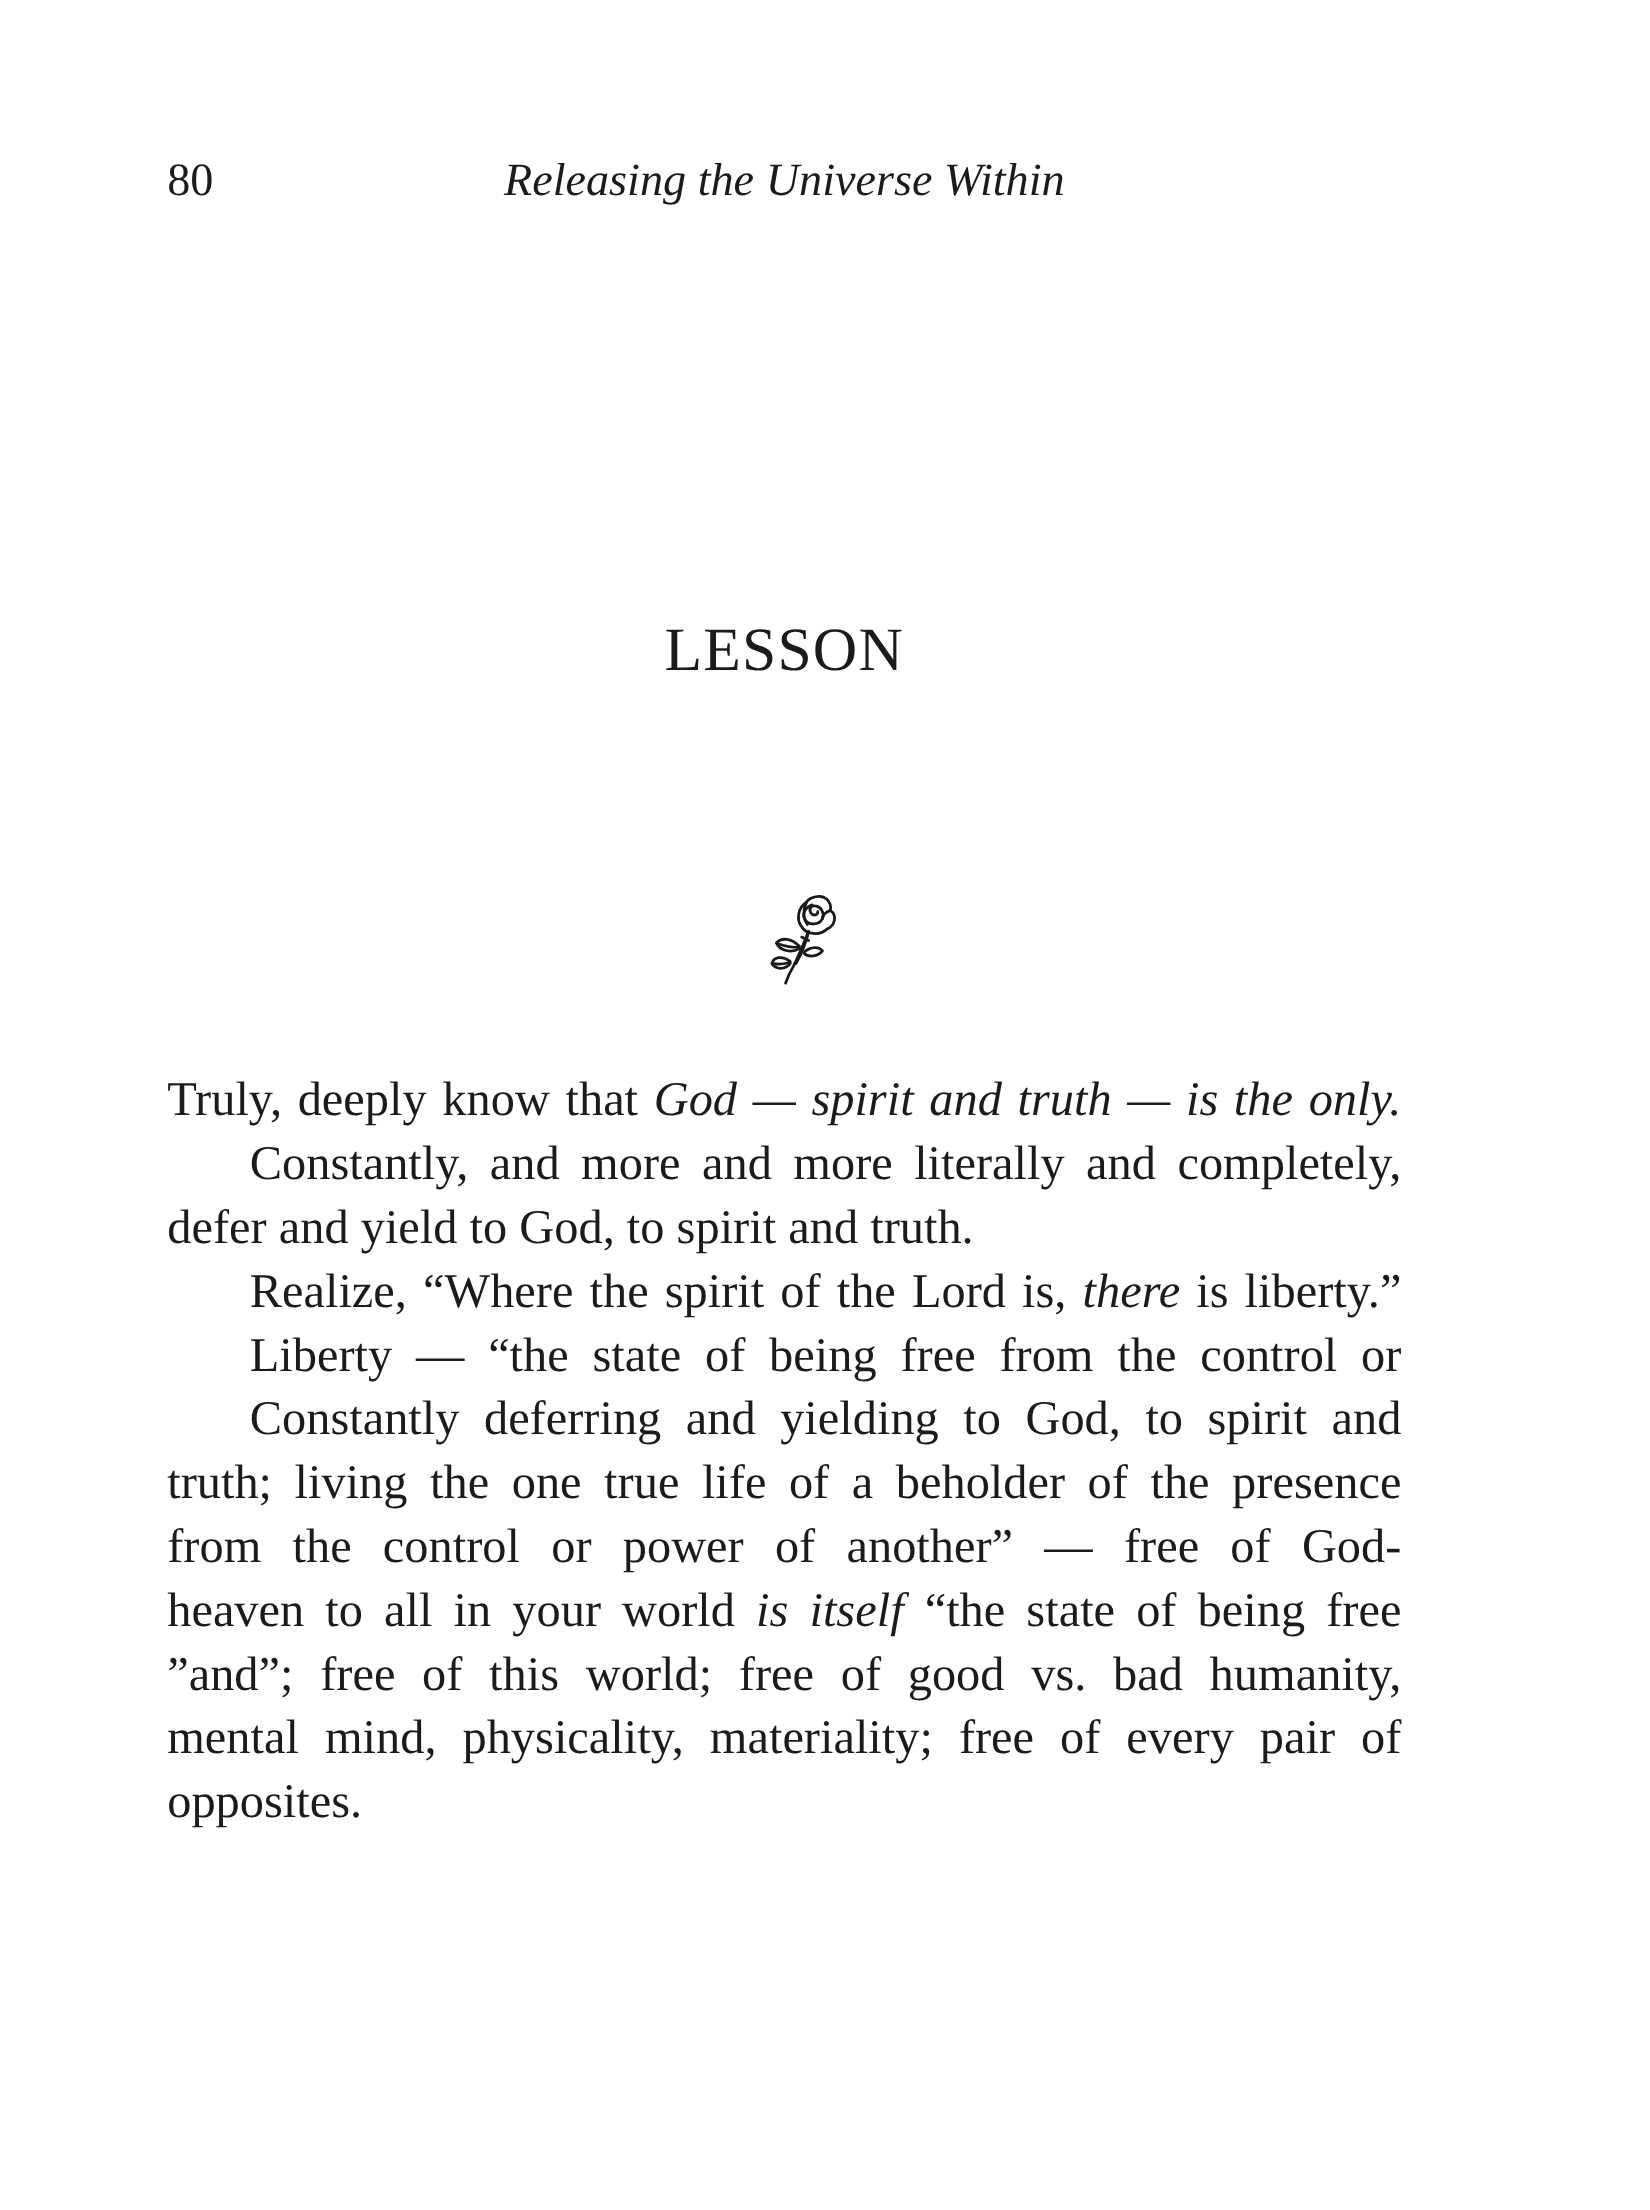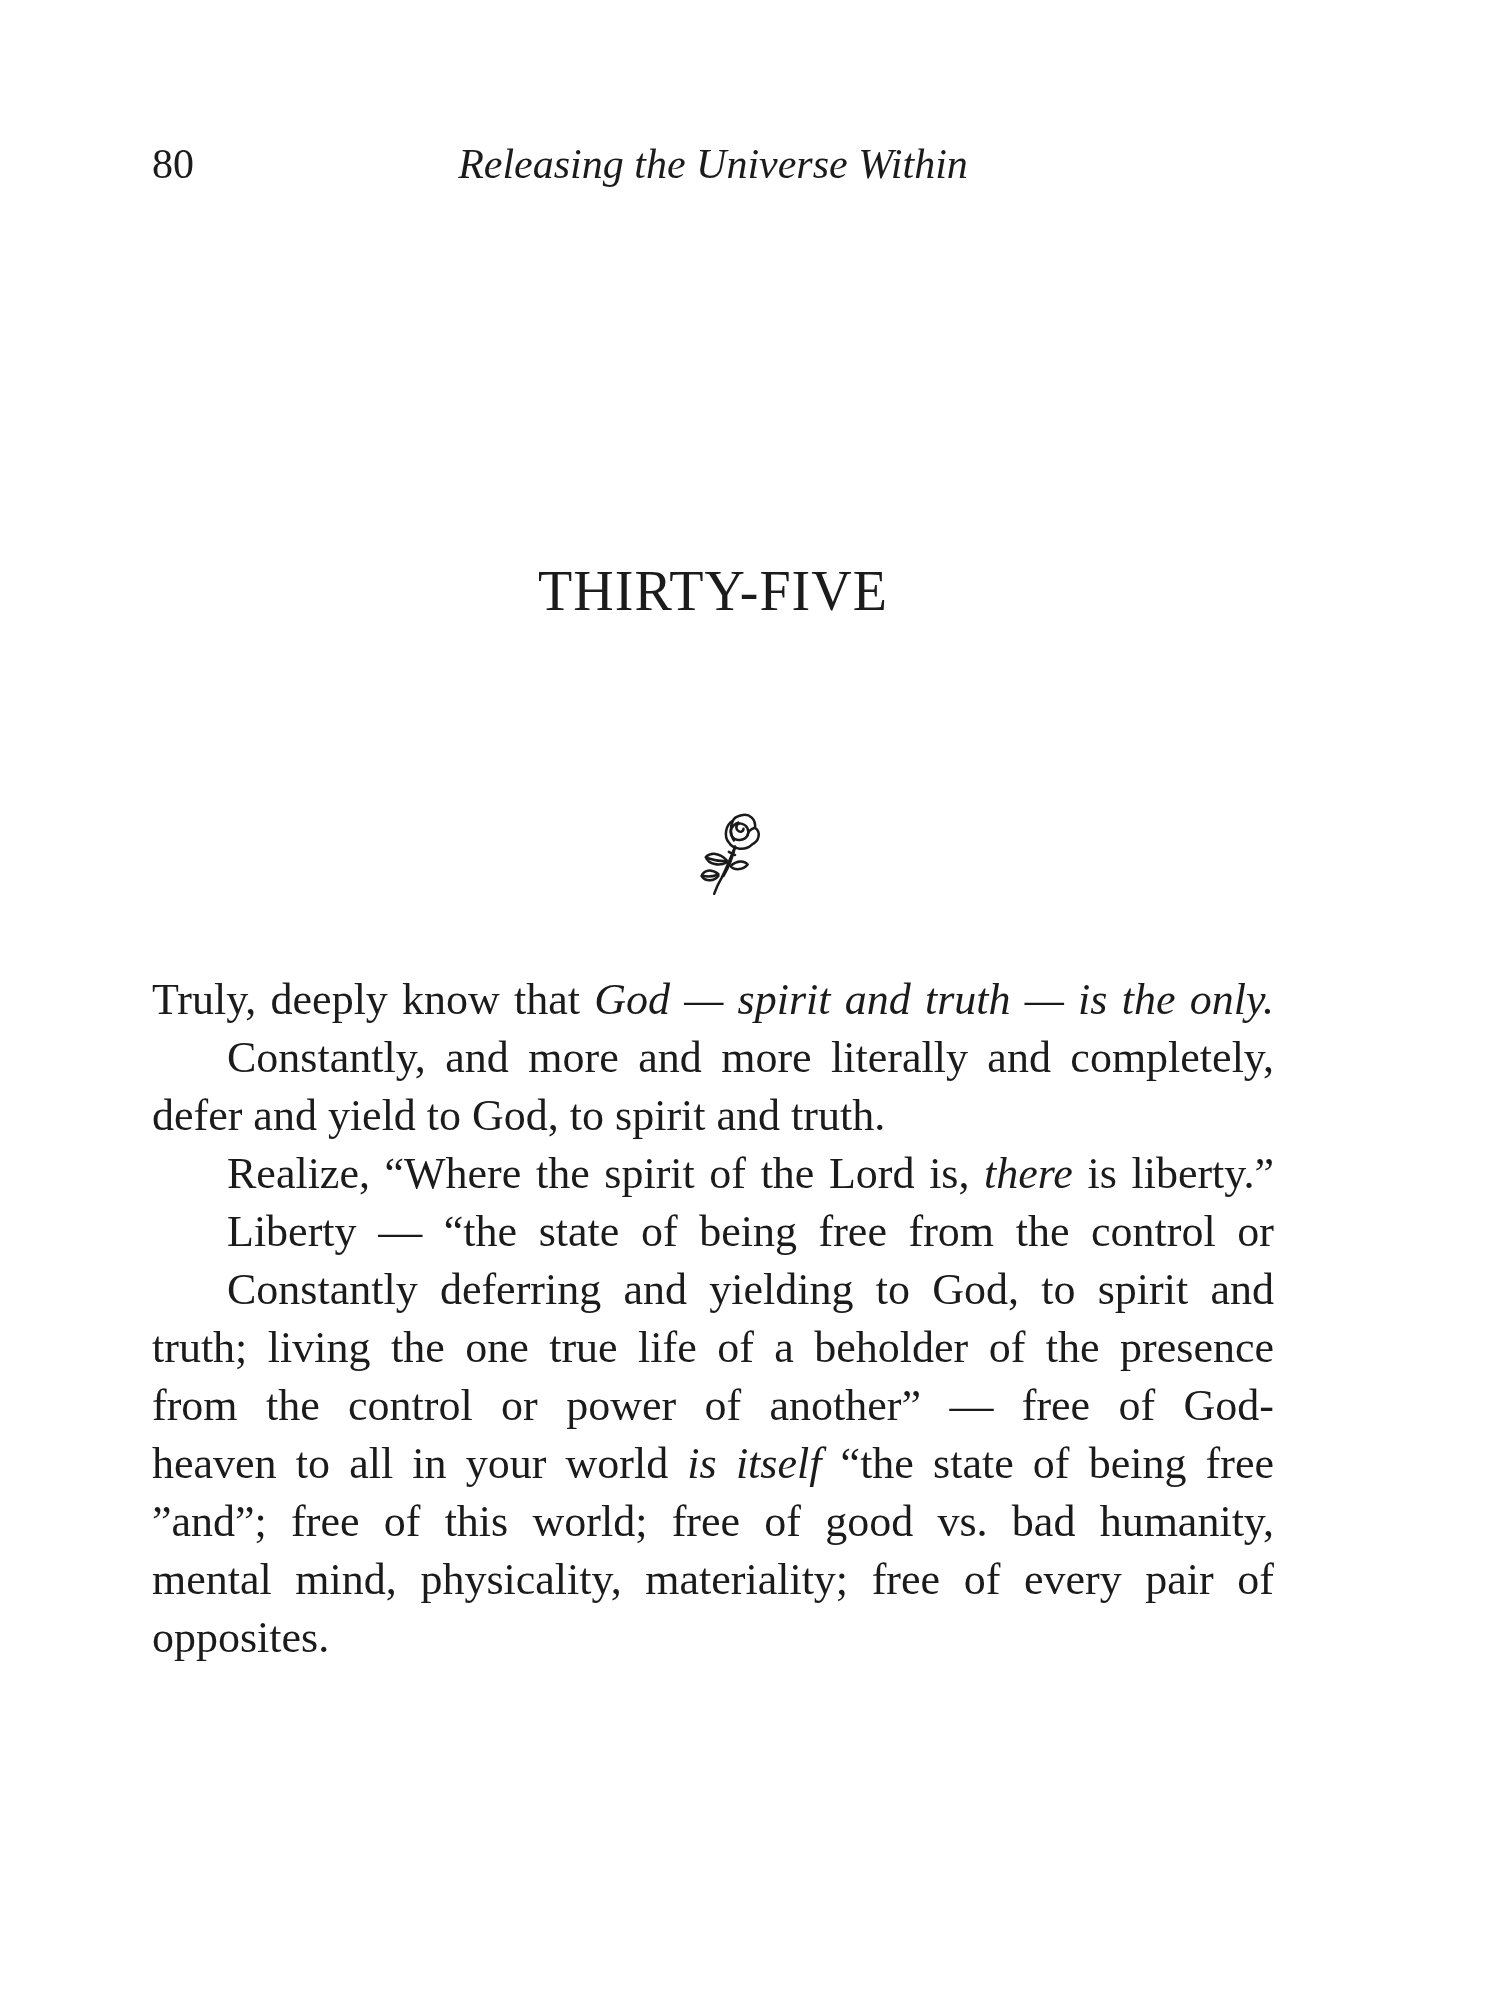--- a/index.html
+++ b/index.html
@@ -50,21 +50,21 @@
 <body>
 
 <div class="page">
 
   <div class="header-row">
     <span class="page-number">80</span>
     <span class="running-title">Releasing the Universe Within</span>
   </div>
 
   <div class="lesson-heading">
-    <div>THIRTY-FIVE</div>
+    <div>LESSON</div>
   </div>
 
   <div class="ornament-wrap">
     <svg viewBox="0 0 62 84" fill="none" stroke="#1a1a1a" stroke-width="2.4" stroke-linecap="round" stroke-linejoin="round">
 
       <path d="M39,5 C47,3 53,9 52,17 C58,21 56,30 49,33 C43,39 31,38 27,31 C22,25 24,14 31,10 C33,6 36,6 39,5 Z"></path>
 
       <path d="M36,12 C30,14 27,20 30,25 C33,30 42,30 45,24 C47,19 44,14 39,13 C35,12 33,16 35,19 C37,22 41,21 41,18"></path>
       <path d="M31,10 C28,16 28,24 32,29"></path>
       <path d="M52,17 C48,18 45,21 45,24"></path>

